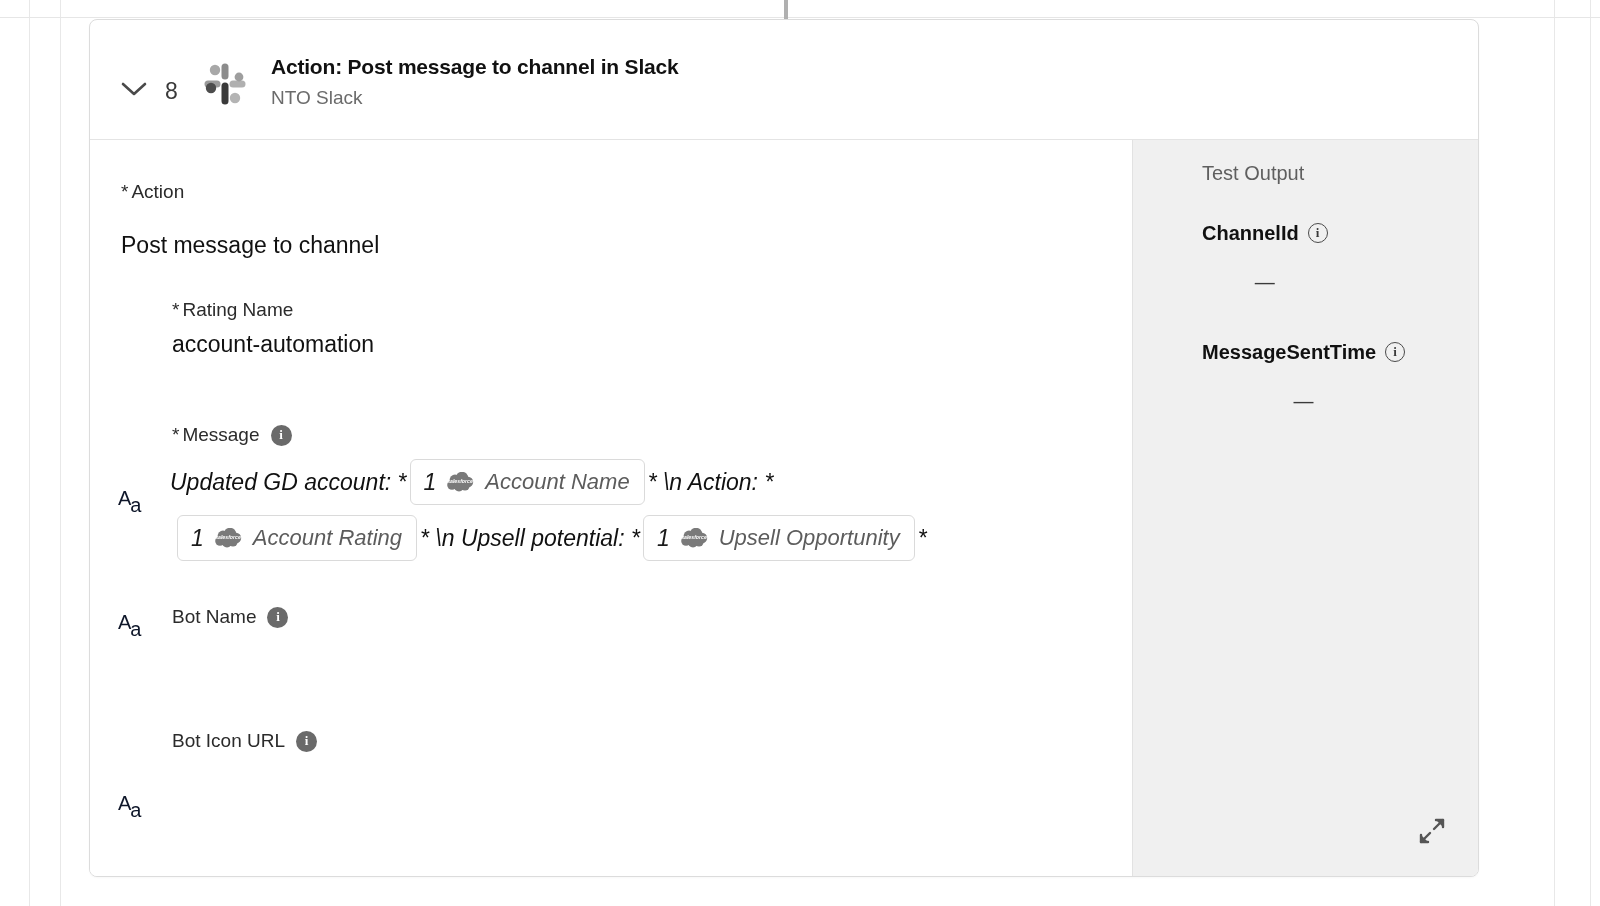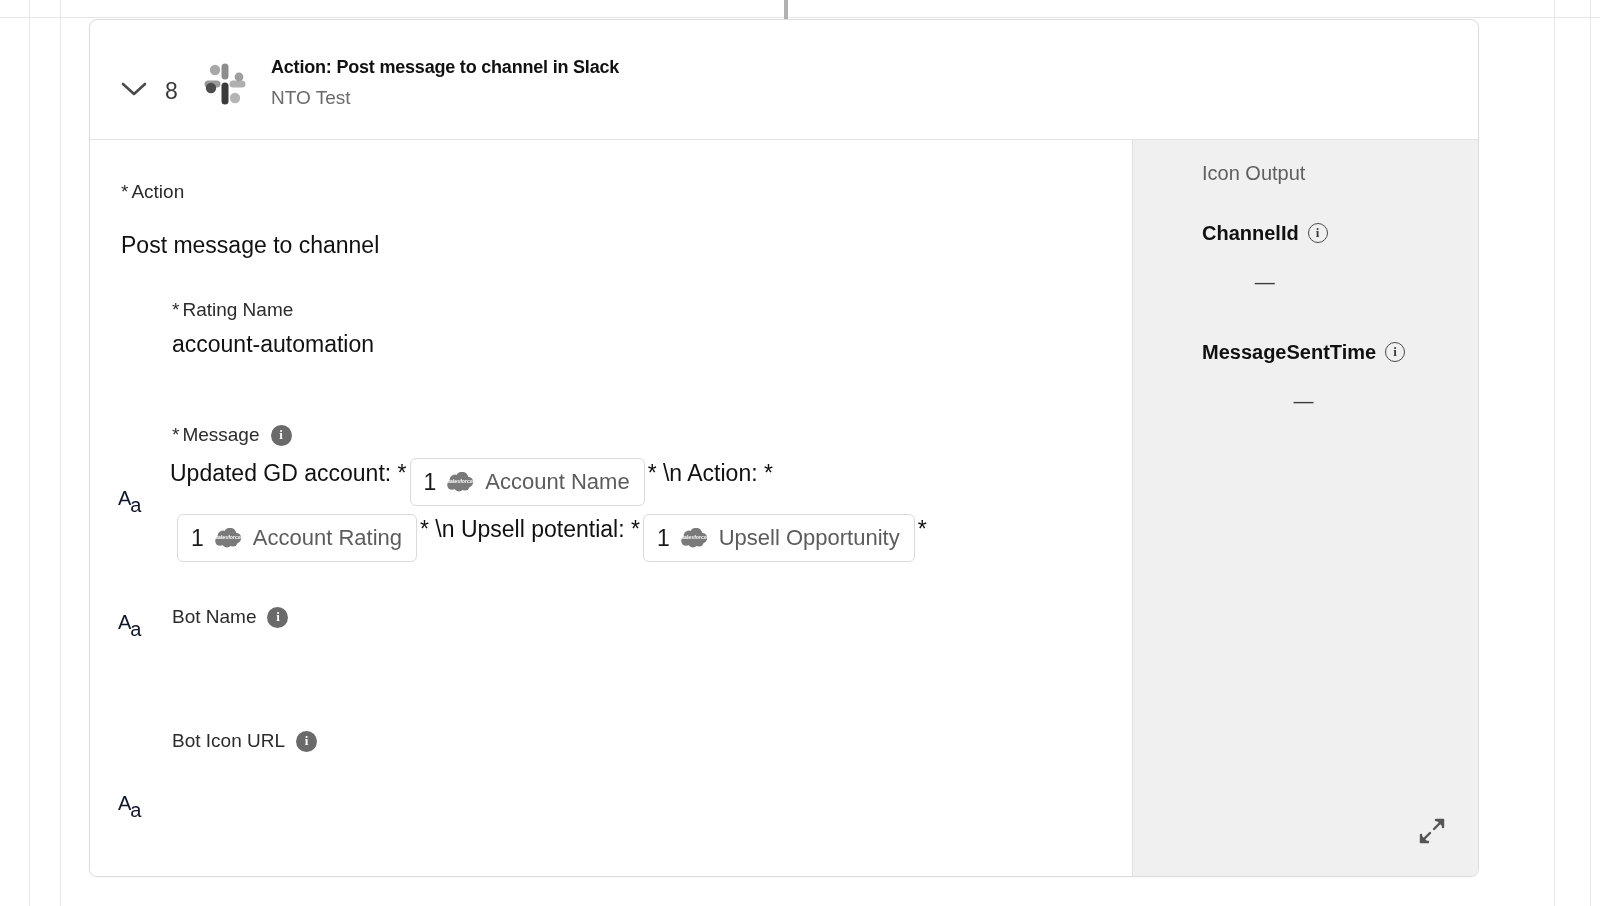--- a/index.html
+++ b/index.html
@@ -105,21 +105,21 @@
     height: 48px;
   }
   .app-logo svg { display: block; }
 
   .header-text {
     position: absolute;
     left: 181px;
     top: 33px;
   }
   .header-title {
-    font-size: 18px;
+    font-size: 21px;
     font-weight: bold;
     color: #111111;
     line-height: 28px;
     letter-spacing: -0.2px;
     white-space: nowrap;
   }
   .header-subtitle {
     font-size: 19px;
     color: #6b6b6b;
     line-height: 26px;
@@ -228,22 +228,24 @@
 
   
   .msg-body {
     position: absolute;
     left: 168px;
     top: 466px;
     width: 860px;
   }
   .msg-line {
     display: flex;
+    align-items: center;
     flex-wrap: nowrap;
     min-height: 48px;
+    font-style: italic;
   }
   .msg-line-2 {
     margin-top: 8px;
     padding-left: 4px;
   }
   .msg-text {
     font-size: 23px;
     color: #111111;
     line-height: 30px;
     white-space: pre;
@@ -351,21 +353,21 @@
           <rect x="28.5" y="20.5" width="16" height="7" rx="3.5" fill="#b0b0b0"></rect>
           <circle cx="14" cy="10" r="5.2" fill="#a8a8a8"></circle>
           <circle cx="34" cy="38" r="5.2" fill="#b4b4b4"></circle>
           <circle cx="10" cy="28" r="5.2" fill="#4d4d4d"></circle>
           <circle cx="38" cy="17" r="4.4" fill="#9e9e9e"></circle>
         </svg>
       </div>
 
       <div class="header-text">
         <div class="header-title">Action: Post message to channel in Slack</div>
-        <div class="header-subtitle">NTO Test</div>
+        <div class="header-subtitle">NTO Slack</div>
       </div>
     </div>
 
     <div class="card-body">
 
       <div class="form-pane">
 
         <div class="field" style="left:31px; top:40px;">
           <div class="field-label">
             <span class="req-star">*</span>
@@ -483,21 +485,21 @@
           </div>
         </div>
         <div class="field" style="left:82px; top:629px; width:820px; height:42px;">
           <div class="field-value"></div>
         </div>
 
       </div>
 
       <div class="output-pane">
 
-        <div class="output-title" style="left:69px; top:20px;">Icon Output</div>
+        <div class="output-title" style="left:69px; top:20px;">Test Output</div>
 
         <div class="out-item" style="left:69px; top:80px;">
           <div class="out-name">
             <span>ChannelId</span>
             <span class="info-outline">i</span>
           </div>
           <div class="out-value">—</div>
         </div>
 
         <div class="out-item" style="left:69px; top:199px;">

